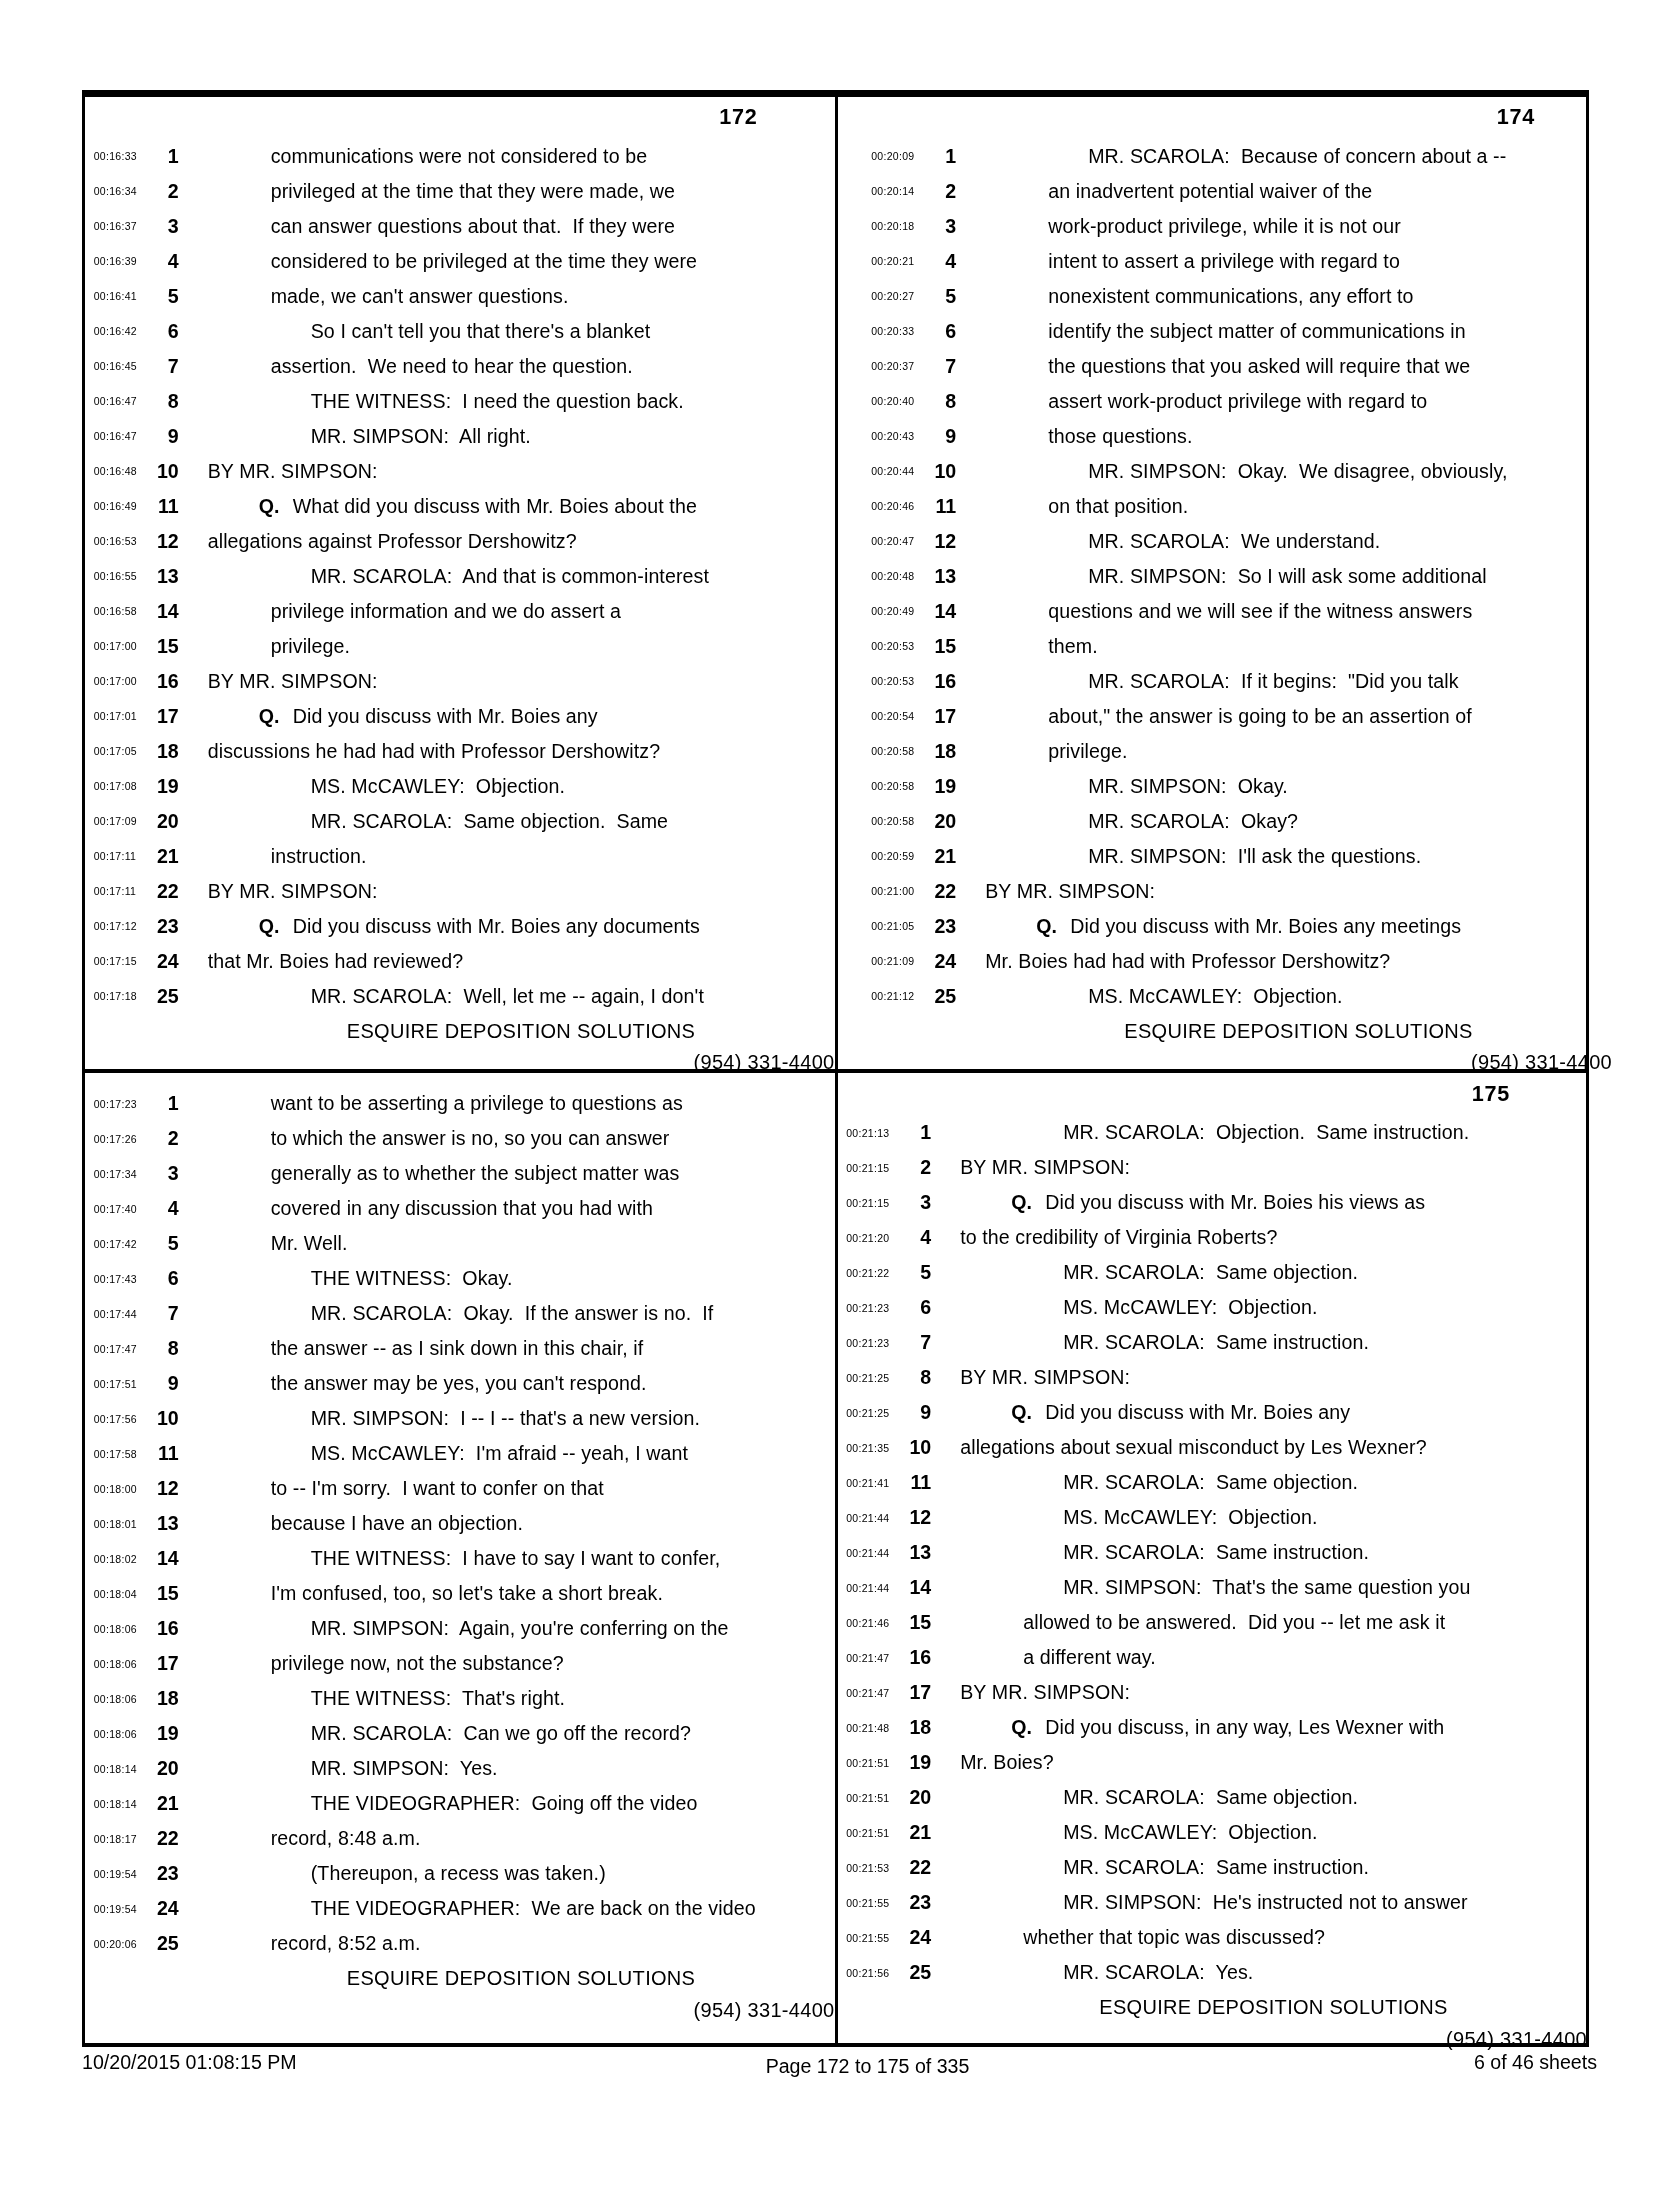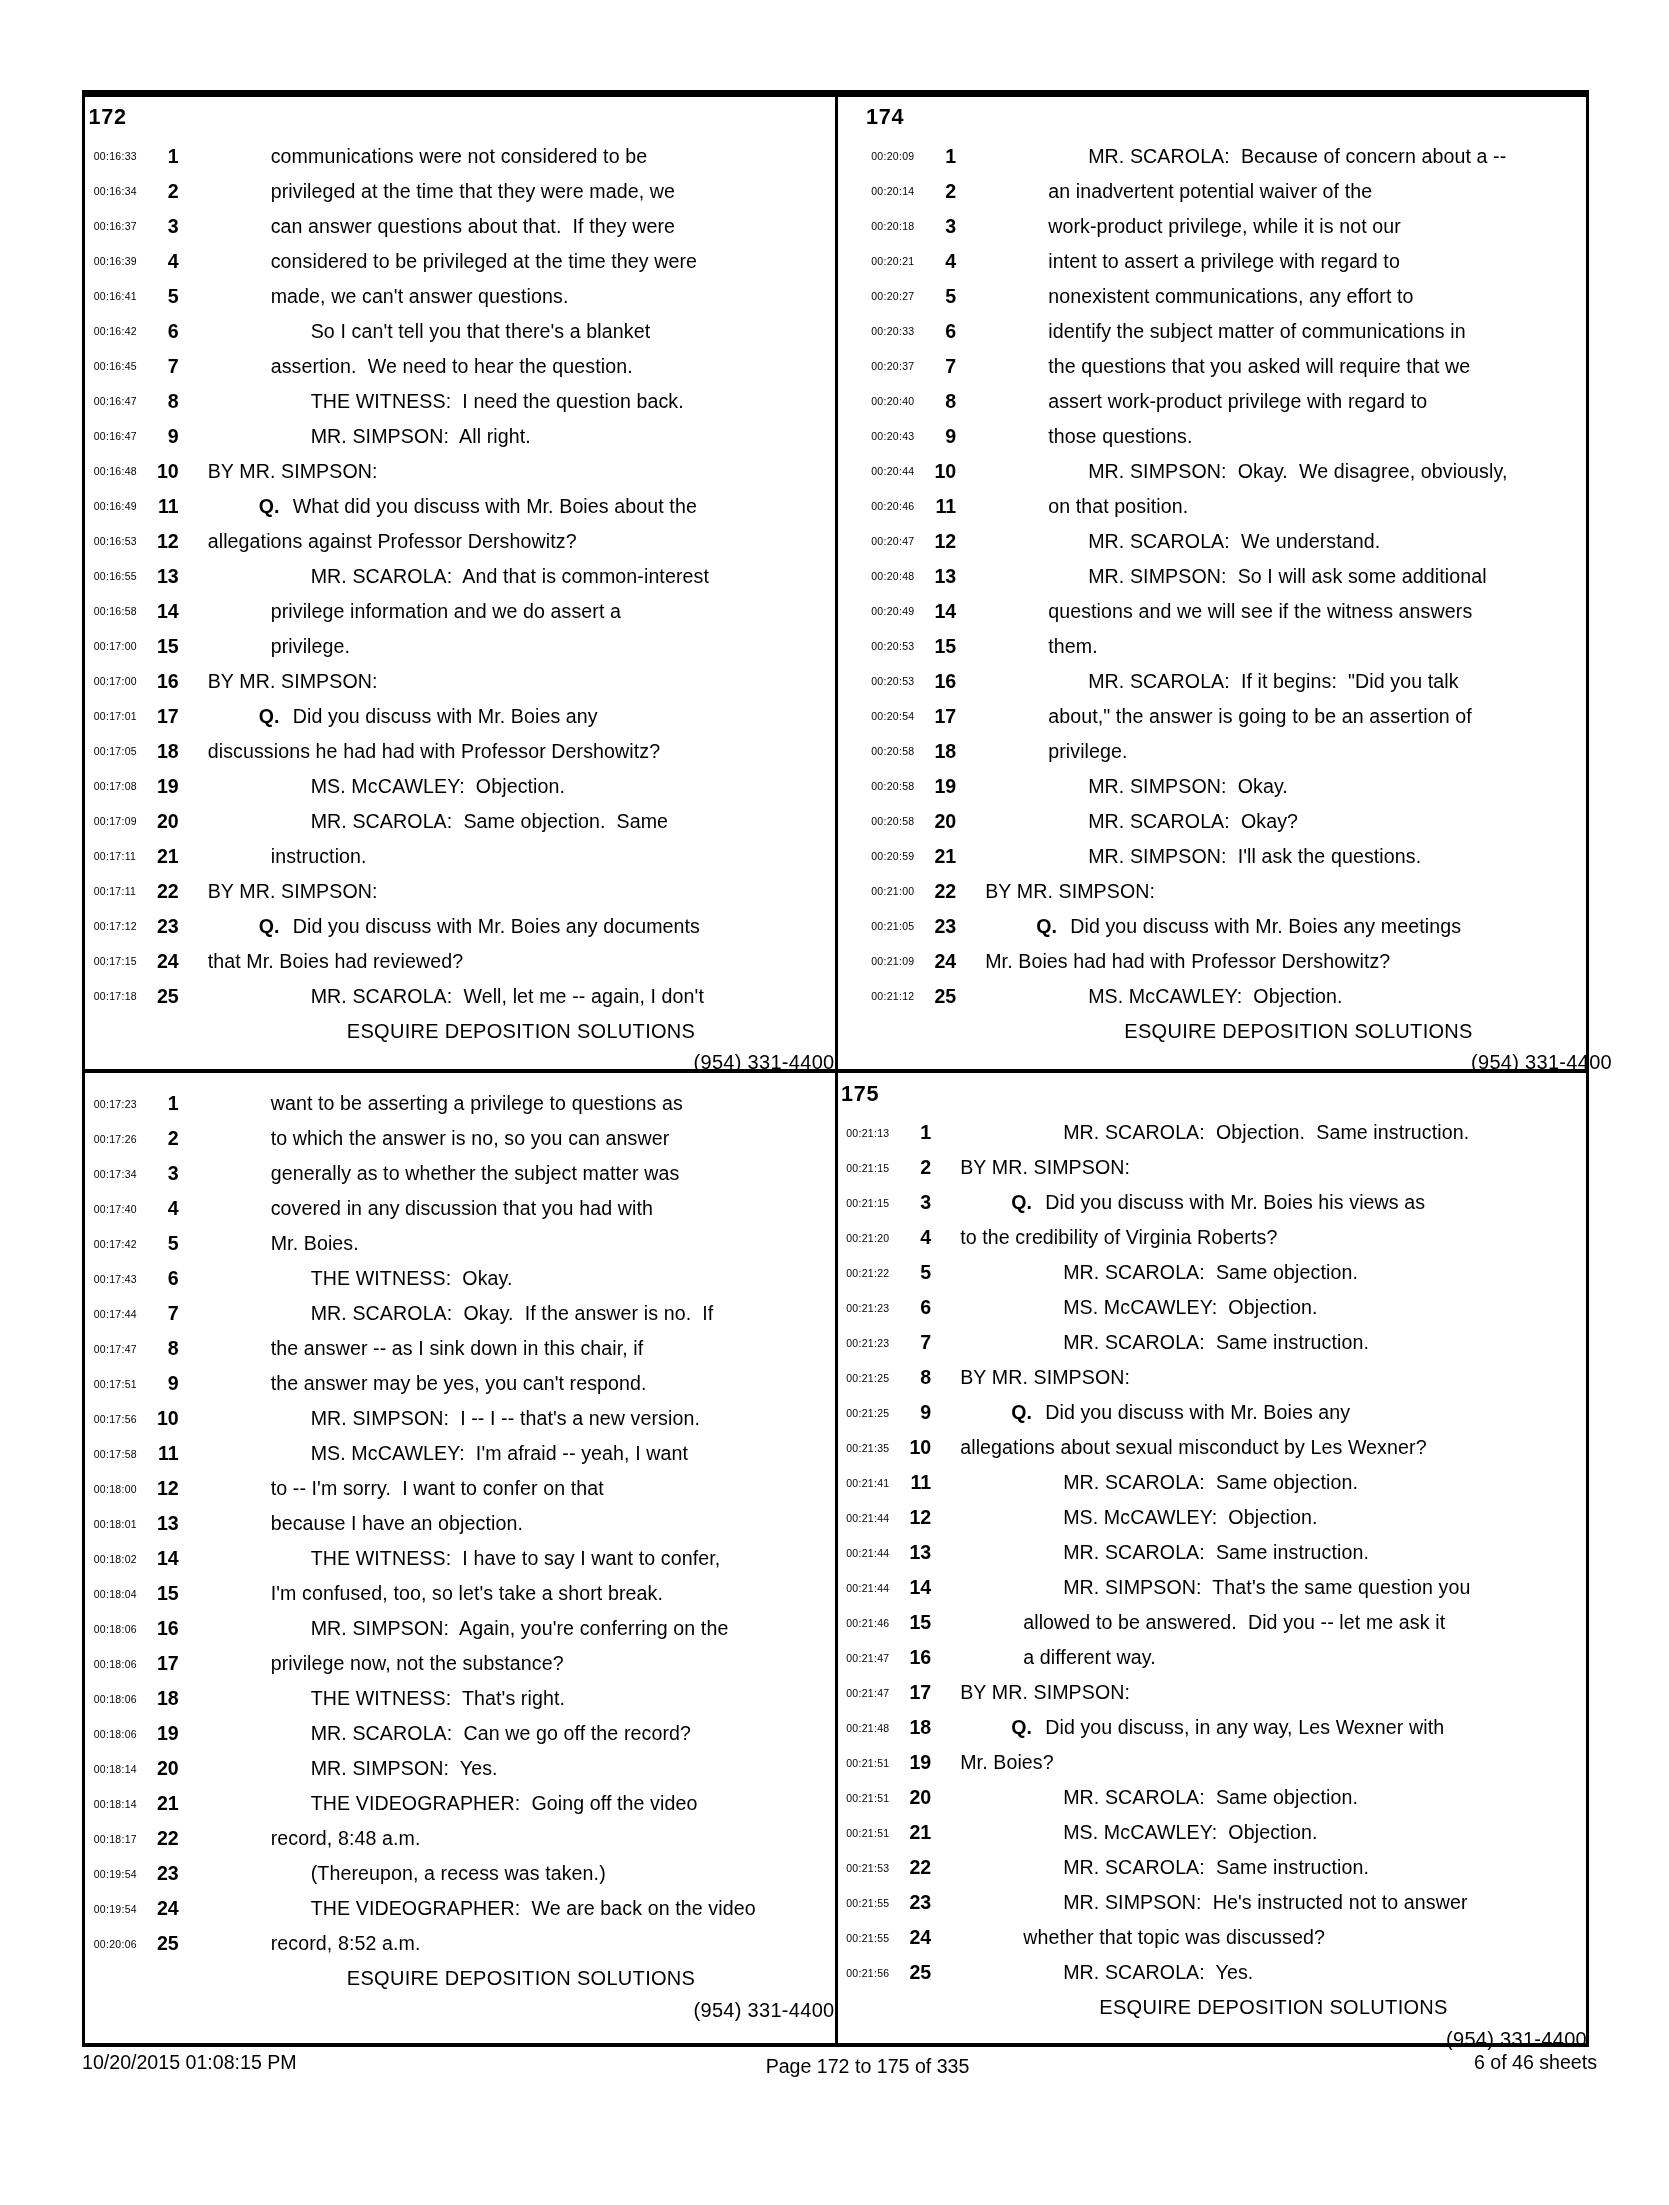--- a/index.html
+++ b/index.html
@@ -14,21 +14,21 @@
   .bb{position:absolute;left:0;right:0;bottom:0;height:3.9px;background:#000;}
   .bl{position:absolute;left:0;top:0;bottom:0;width:3.3px;background:#000;}
   .br{position:absolute;right:0;top:0;bottom:0;width:2.6px;background:#000;}
   .dv{position:absolute;left:753px;top:0;bottom:0;width:3.3px;background:#000;}
   .dh{position:absolute;left:0;right:0;top:979px;height:3.9px;background:#000;}
   .cell{position:absolute;width:746px;height:969px;padding-top:7.9px;box-sizing:border-box;}
   #cell-0{left:6.5px;top:6.5px;}
   #cell-1{left:784px;top:6.5px;}
   #cell-2{left:6.5px;top:983px;}
   #cell-3{left:759px;top:983px;}
-  .pagenum{height:29px;text-align:left;padding-right:77px;font-size:21.6px;font-weight:bold;letter-spacing:0.7px;}
+  .pagenum{height:29px;text-align:right;padding-right:77px;font-size:21.6px;font-weight:bold;letter-spacing:0.7px;}
   .lines{margin-top:5.2px;}
   .line{height:35px;display:flex;align-items:center;}
   .ts{flex:none;width:46px;margin-left:5.2px;font-size:10.5px;letter-spacing:0.3px;}
   .ln{flex:none;width:39px;text-align:right;font-size:19.6px;font-weight:bold;}
   .tx{margin-left:29px;font-size:19.6px;white-space:pre;letter-spacing:0.1px;}
   .i-c{padding-left:63px;}
   .i-s{padding-left:103px;}
   .i-q{padding-left:51px;}
   .i-m{padding-left:0;}
   .qmark{display:inline-block;width:34px;font-weight:bold;}
@@ -335,21 +335,21 @@
           <span class="tx i-c">generally as to whether the subject matter was</span>
         </div>
         <div class="line">
           <span class="ts">00:17:40</span>
           <span class="ln">4</span>
           <span class="tx i-c">covered in any discussion that you had with</span>
         </div>
         <div class="line">
           <span class="ts">00:17:42</span>
           <span class="ln">5</span>
-          <span class="tx i-c">Mr. Boies.</span>
+          <span class="tx i-c">Mr. Well.</span>
         </div>
         <div class="line">
           <span class="ts">00:17:43</span>
           <span class="ln">6</span>
           <span class="tx i-s">THE WITNESS:  Okay.</span>
         </div>
         <div class="line">
           <span class="ts">00:17:44</span>
           <span class="ln">7</span>
           <span class="tx i-s">MR. SCAROLA:  Okay.  If the answer is no.  If</span>

